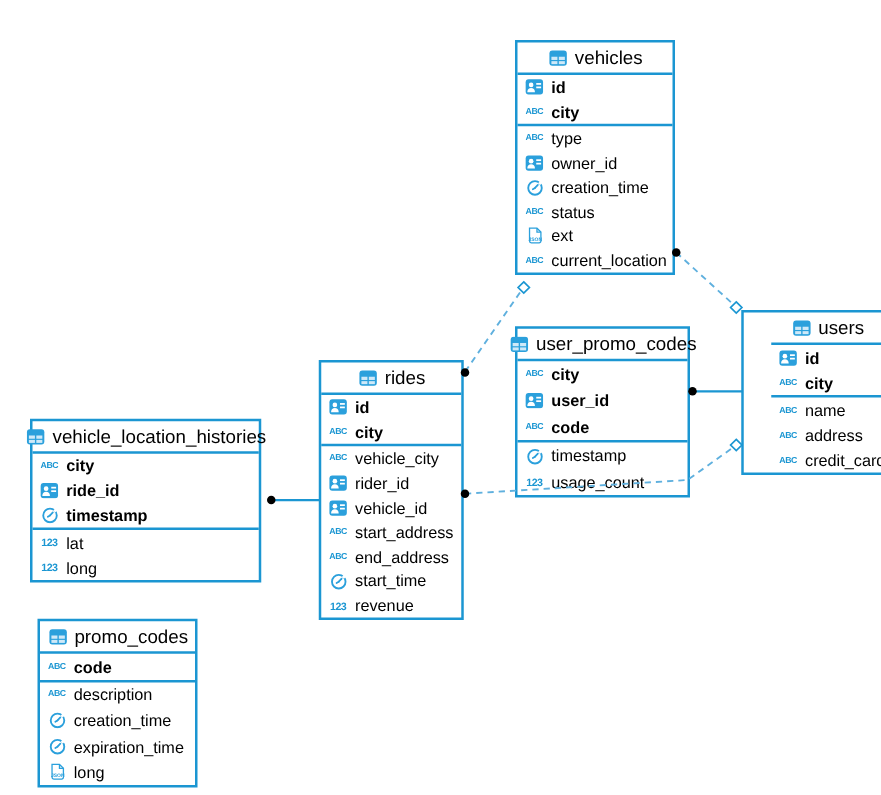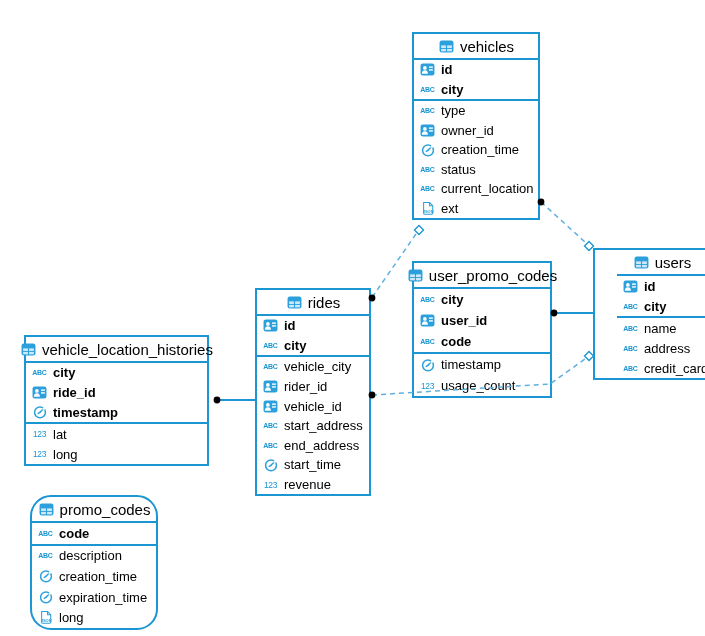--- a/index.html
+++ b/index.html
@@ -20,29 +20,29 @@
     border-bottom:2px solid var(--accent);font-size:15px;color:#000;white-space:nowrap;
   }
   .sec.keys{border-bottom:2px solid var(--accent);}
   .row{
     height:var(--rh,20px);display:flex;align-items:center;gap:5px;padding:0 5px;
     font-size:13px;color:#000;white-space:nowrap;
   }
   .row.pk .lbl{font-weight:bold;}
   .ic{width:17px;min-width:17px;display:flex;justify-content:center;align-items:center;}
   .ic.tx{color:var(--accent);font-size:7px;font-weight:bold;letter-spacing:-0.3px;}
-  .ic.num{color:var(--accent);font-size:8.5px;font-weight:normal;letter-spacing:-0.4px;}
+  .ic.num{color:var(--accent);font-size:8.5px;font-weight:bold;letter-spacing:-0.4px;}
   .lbl{line-height:1;}
   
   #t-vehicles{left:412px;top:32px;width:128px;--rh:19.5px;}
   #t-upc{left:412px;top:248px;width:140px;margin-top:13px;--rh:21px;}
   #t-users{left:593px;top:248px;width:116px;padding-left:22px;--rh:20px;}
   #t-rides{left:255px;top:288px;width:116px;--rh:19.6px;}
   #t-vlh{left:24px;top:335px;width:185px;--rh:19.8px;}
-  #t-promo{left:30px;top:495px;width:128px;border-radius:21px;--rh:20.6px;}
+  #t-promo{left:30px;top:495px;width:128px;--rh:20.6px;}
   #overlay{position:absolute;left:0;top:0;pointer-events:none;}
   .rel-solid{stroke:var(--accent);stroke-width:1.8;fill:none;}
   .rel-dash{stroke:var(--dash);stroke-width:1.5;fill:none;stroke-dasharray:5 4;}
   .end-dot{fill:#000;}
   .end-diamond{fill:#fff;stroke:var(--accent);stroke-width:1.4;}
 </style>
 </head>
 <body>
 
 <svg width="0" height="0" style="position:absolute" aria-hidden="true">
@@ -119,30 +119,30 @@
               <use href="#sym-time"></use>
             </svg>
           </span>
         <span class="lbl">creation_time</span>
       </div>
       <div class="row">
         <span class="ic tx">ABC</span>
         <span class="lbl">status</span>
       </div>
       <div class="row">
-        <span class="ic tx">ABC</span>
-        <span class="lbl">current_location</span>
-      </div>
-      <div class="row">
         <span class="ic">
             <svg width="14" height="15">
               <use href="#sym-json"></use>
             </svg>
           </span>
         <span class="lbl">ext</span>
+      </div>
+      <div class="row">
+        <span class="ic tx">ABC</span>
+        <span class="lbl">current_location</span>
       </div>
     </div>
   </div>
 
   <div class="tbl-box" id="t-upc">
     <div class="thead">
       <span class="ic">
           <svg width="15" height="13">
             <use href="#sym-table"></use>
           </svg>

